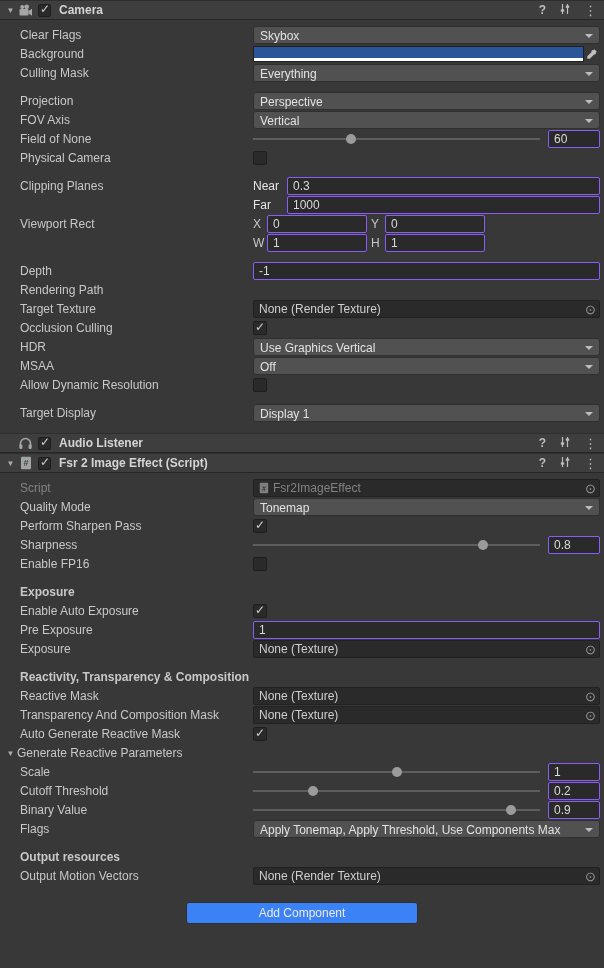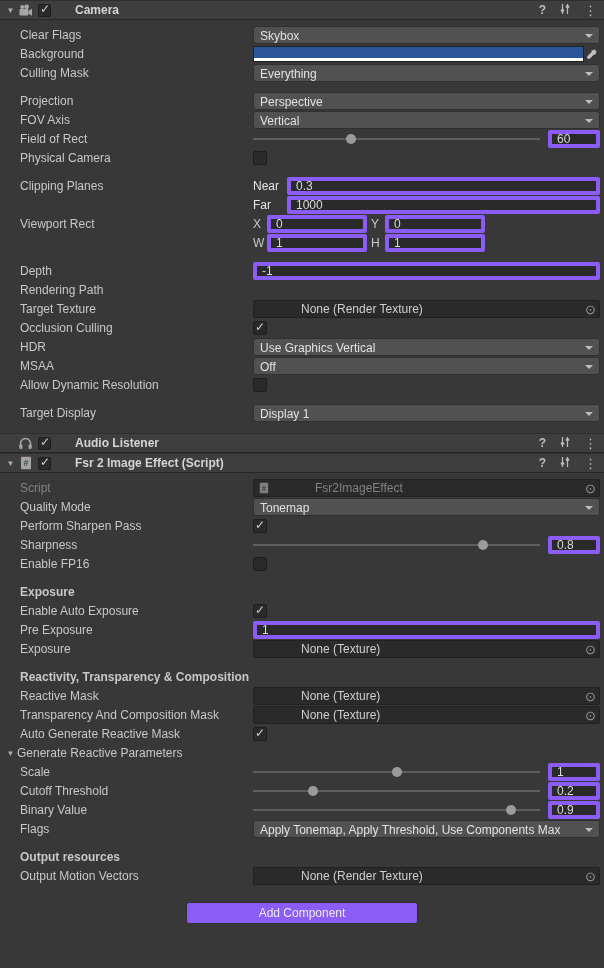--- a/index.html
+++ b/index.html
@@ -13,68 +13,68 @@
   }
   .comp-header {
     height:20px; background:#3E3E3E;
     border-top:1px solid #2E2E2E; border-bottom:1px solid #262626;
     display:flex; align-items:center; padding:0 4px;
   }
   .foldout { width:13px; text-align:center; font-size:8px; color:#ABABAB; flex:none; cursor:default; }
   .comp-icon { width:17px; display:flex; justify-content:center; align-items:center; flex:none; }
   .toggle { width:13px; height:13px; background:#2A2A2A; border:1px solid #1E1E1E; border-radius:2px; position:relative; margin:0 4px; flex:none; }
   .toggle.checked::after { content:"✓"; position:absolute; left:1px; top:-3px; font-size:12px; color:#CBCBCB; }
-  .comp-title { font-weight:bold; color:#D4D4D4; margin-left:20px; white-space:nowrap; }
+  .comp-title { font-weight:bold; color:#D4D4D4; margin-left:4px; white-space:nowrap; }
   .hdr-right { margin-left:auto; display:flex; align-items:center; gap:13px; padding-right:3px; }
   .hdr-ic { color:#BEBEBE; font-weight:bold; font-size:12px; line-height:1; }
   .kebab { font-size:13px; font-weight:normal; }
 
   .comp-body { padding:5px 0 10px 0; }
   .row { display:flex; align-items:center; height:18px; margin:1px 4px 1px 0; }
   .gap { height:8px; }
   .lbl { width:253px; padding-left:20px; flex:none; white-space:nowrap; overflow:hidden; color:#C8C8C8; }
   .lbl.ind2 { padding-left:20px; }
   .lbl.fold-lbl { padding-left:4px; display:flex; align-items:center; }
   .section { font-weight:bold; color:#C8C8C8; padding-left:20px; height:18px; display:flex; align-items:center; margin:1px 0; }
   .dim { color:#828282 !important; }
 
   .dd { flex:1; height:18px; background:#515151; border:1px solid #303030; border-radius:3px;
         display:flex; align-items:flex-end; padding:0 6px; color:#E2E2E2; position:relative; min-width:0; }
   .dd-text { white-space:nowrap; overflow:hidden; padding-right:12px; }
   .dd-arrow { position:absolute; right:6px; top:7px; width:0; height:0;
         border-left:4px solid transparent; border-right:4px solid transparent; border-top:4px solid #BEBEBE; }
 
-  .tf { flex:1; height:18px; background:#2A2A2A; border:4px solid #8b5cf6; border-radius:2px;
+  .tf { flex:1; height:18px; background:#2A2A2A; border:1px solid #8b5cf6; border-radius:2px;
         display:flex; align-items:center; padding:0 5px; color:#DADADA; min-width:0; }
   .tf.mini { flex:none; width:100px; margin-right:4px; }
   .tf.slider-val { flex:none; width:52px; margin-left:8px; }
 
   .obj { flex:1; height:18px; background:#2A2A2A; border:1px solid #212121; border-radius:2px;
          display:flex; align-items:center; padding:0 18px 0 5px; color:#CFCFCF; position:relative; min-width:0; }
-  .obj-text { white-space:nowrap; overflow:hidden;margin-left:42px; }
+  .obj-text { white-space:nowrap; overflow:hidden; }
   .picker { position:absolute; right:3px; top:1px; color:#9A9A9A; font-size:13px; line-height:15px; }
   .obj-mini-icon { margin-right:4px; display:flex; }
 
   .checkbox { width:14px; height:14px; background:#2A2A2A; border:1px solid #1E1E1E; border-radius:2px; position:relative; flex:none; }
   .checkbox.checked::after { content:"✓"; position:absolute; left:1px; top:-2px; font-size:12px; color:#CBCBCB; }
 
   .pfx { width:14px; flex:none; color:#C8C8C8; }
   .pfx-wide { width:34px; flex:none; color:#e5e5e5; }
 
   .slider { position:relative; flex:1; height:18px; }
   .slider .track { position:absolute; left:0; right:0; top:8px; height:2px; background:#5E5E5E; }
   .slider .thumb { position:absolute; top:4px; width:10px; height:10px; border-radius:50%; background:#9B9B9B; margin-left:-5px; }
 
   .colorfield { flex:1; display:flex; align-items:center; min-width:0; }
   .swatch { flex:1; height:16px; border:1px solid #212121; position:relative; }
   .alpha-bar { position:absolute; left:0; right:0; bottom:0; height:3px; background:#FFFFFF; }
   .eyedropper { width:16px; flex:none; display:flex; justify-content:center; }
 
   .add-wrap { display:flex; justify-content:center; margin-top:6px; }
-  .add-btn { width:232px; height:22px; background:#8b5cf6; border:1px solid #303030; border-radius:3px;
+  .add-btn { width:232px; height:22px; background:#3b82f6; border:1px solid #303030; border-radius:3px;
              color:#EAEAEA; display:flex; align-items:center; justify-content:center; }
 </style>
 </head>
 <body>
 
 <div>
 
   <section>
     <div class="comp-header">
       <span class="foldout">▼</span>
@@ -145,21 +145,21 @@
 
       <div class="row">
         <div class="lbl">FOV Axis</div>
         <div class="dd">
           <span class="dd-text">Vertical</span>
           <span class="dd-arrow"></span>
         </div>
       </div>
 
       <div class="row">
-        <div class="lbl">Field of Rect</div>
+        <div class="lbl">Field of None</div>
         <div class="slider">
           <div class="track"></div>
           <div class="thumb" style="left: 34%;"></div>
         </div>
         <div class="tf slider-val">
             <span>60</span>
           </div>
       </div>
 
       <div class="row">

